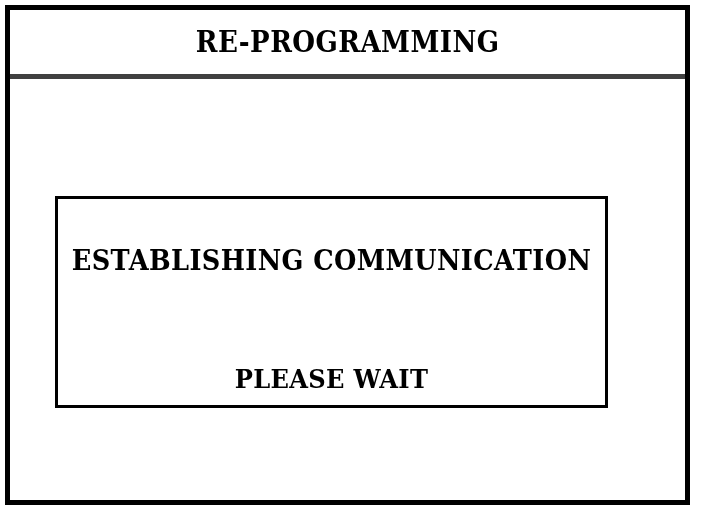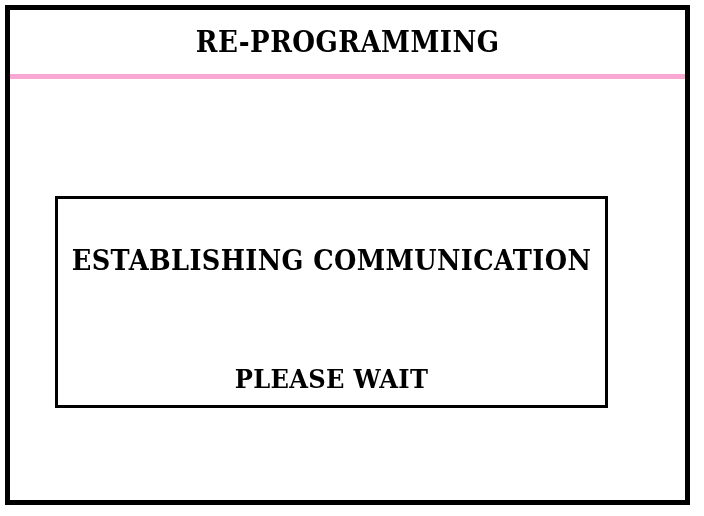--- a/index.html
+++ b/index.html
@@ -34,21 +34,21 @@
     border: 5px solid #000000;
     background: #ffffff;
     display: flex;
     flex-direction: column;
   }
 
   
   .title-bar {
     height: 69px;
     box-sizing: border-box;
-    border-bottom: 5px solid #f9a8d4;
+    border-bottom: 5px solid #404040;
     background: #ffffff;
     display: flex;
     align-items: center;
     justify-content: center;
     flex: 0 0 auto;
   }
 
   .title-text {
     font-family: "DejaVu Serif", serif;
     font-weight: bold;

